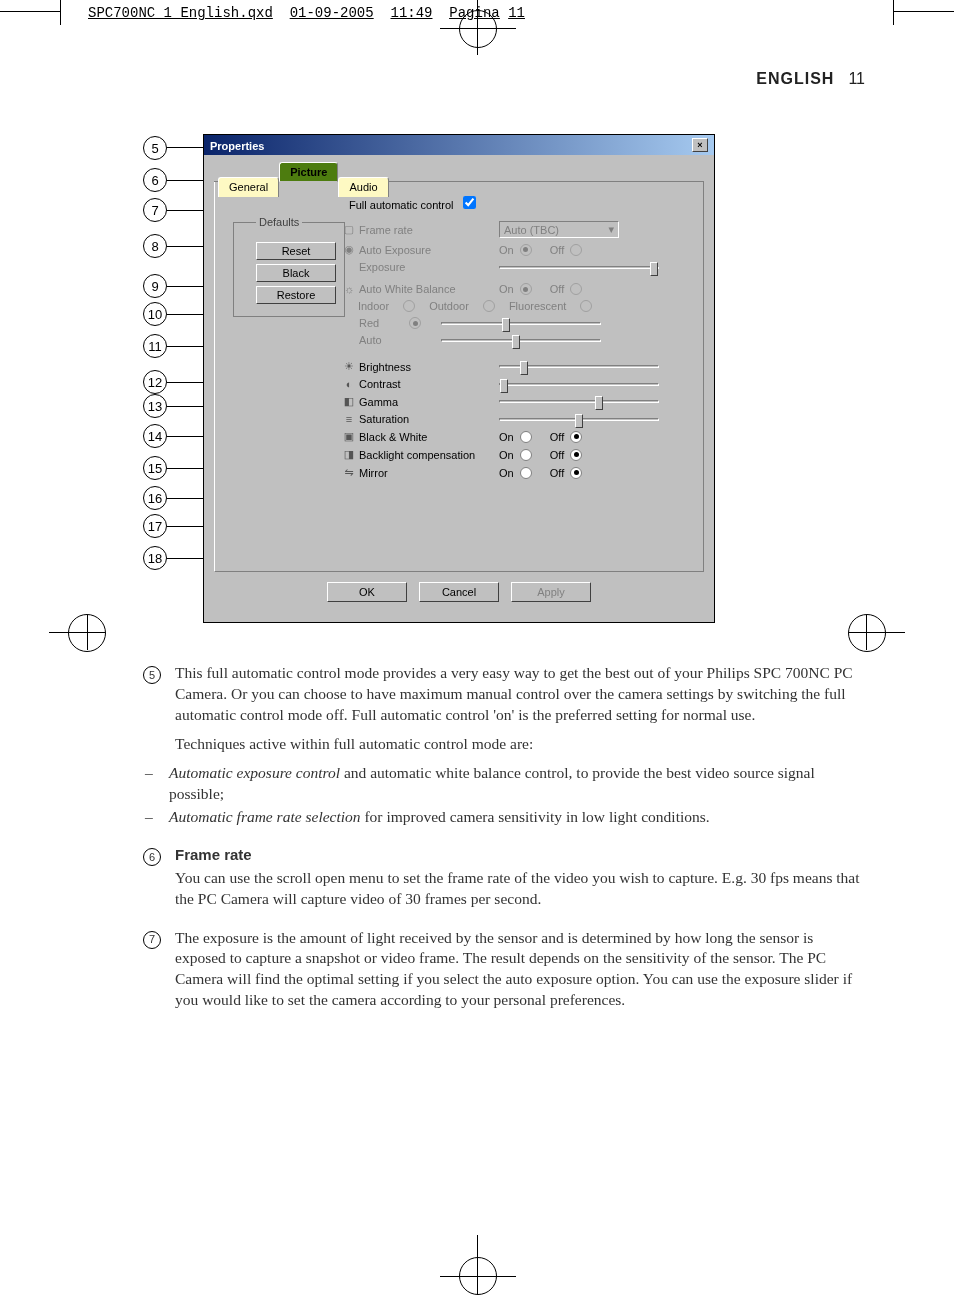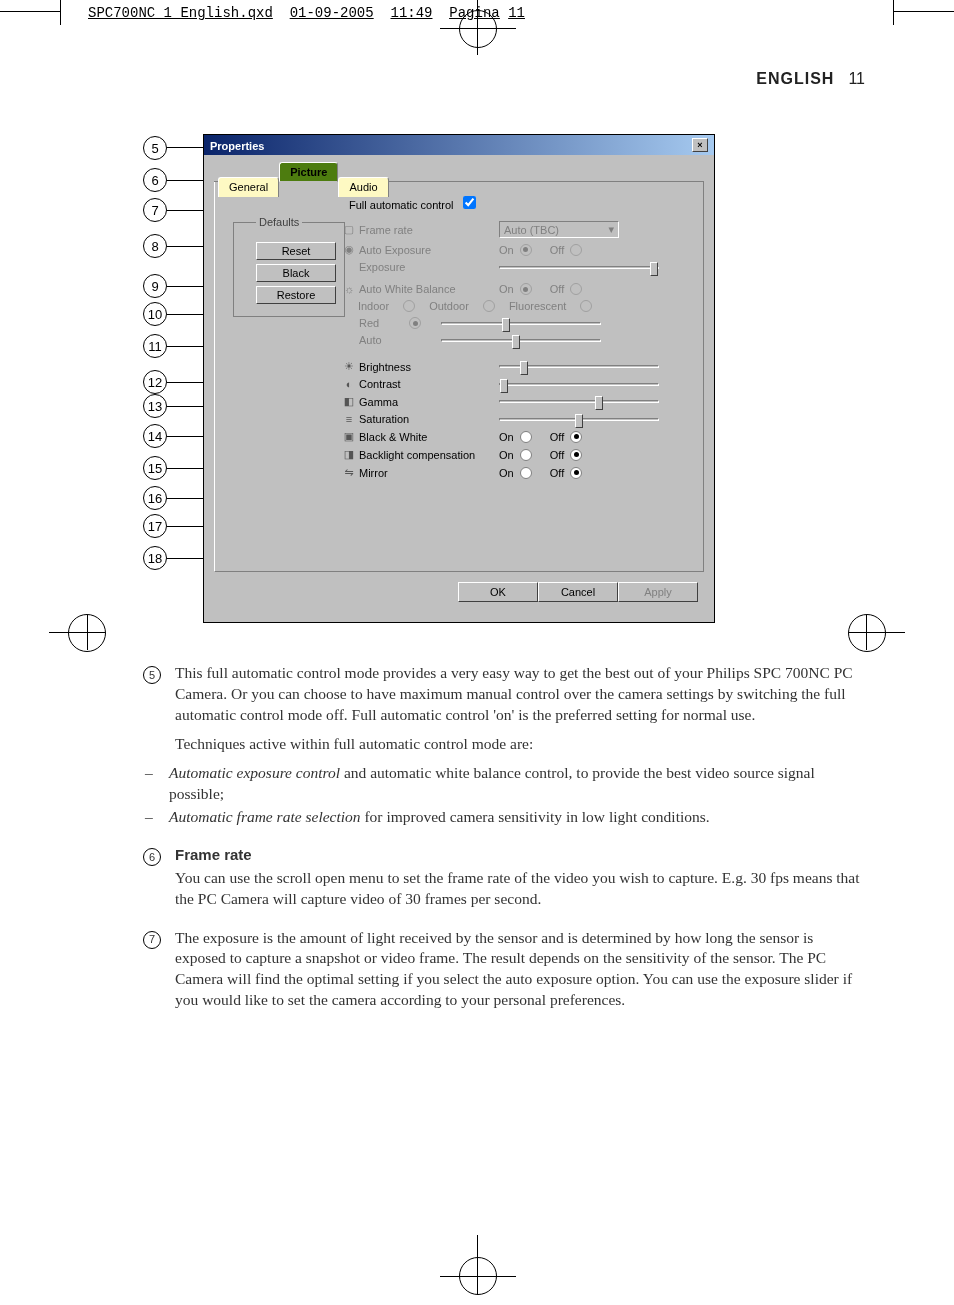--- a/index.html
+++ b/index.html
@@ -198,21 +198,21 @@
     display:flex;
     justify-content:space-between;
     align-items:center;
     font-size:11px;
   }
   .radio { width:12px; height:12px; border:1px solid #808080; border-radius:50%; background:#fff; display:inline-flex; align-items:center; justify-content:center; }
   .radio.sel::after { content:''; width:5px; height:5px; background:#000; border-radius:50%; }
   .radio.dis { background:#c0c0c0; border-color:#a0a0a0; }
   .radio.dis.sel::after { background:#808080; }
 
-  .dlg-buttons { display:flex; gap:0; justify-content:flex-end; padding:10px 6px; }
+  .dlg-buttons { display:flex; gap:12px; justify-content:center; padding:10px 6px; }
   .dlg-buttons button { width:80px; padding:3px 0; font-size:11px; background:#c0c0c0; border:1px solid #fff; border-right-color:#404040; border-bottom-color:#404040; }
   .dlg-buttons button.dis { color:#808080; }
 
   .body-text {
     font-family: Georgia, "Times New Roman", serif;
     font-size: 15.5px;
     line-height: 1.35;
     padding-left: 38px;
     color:#333;
   }

